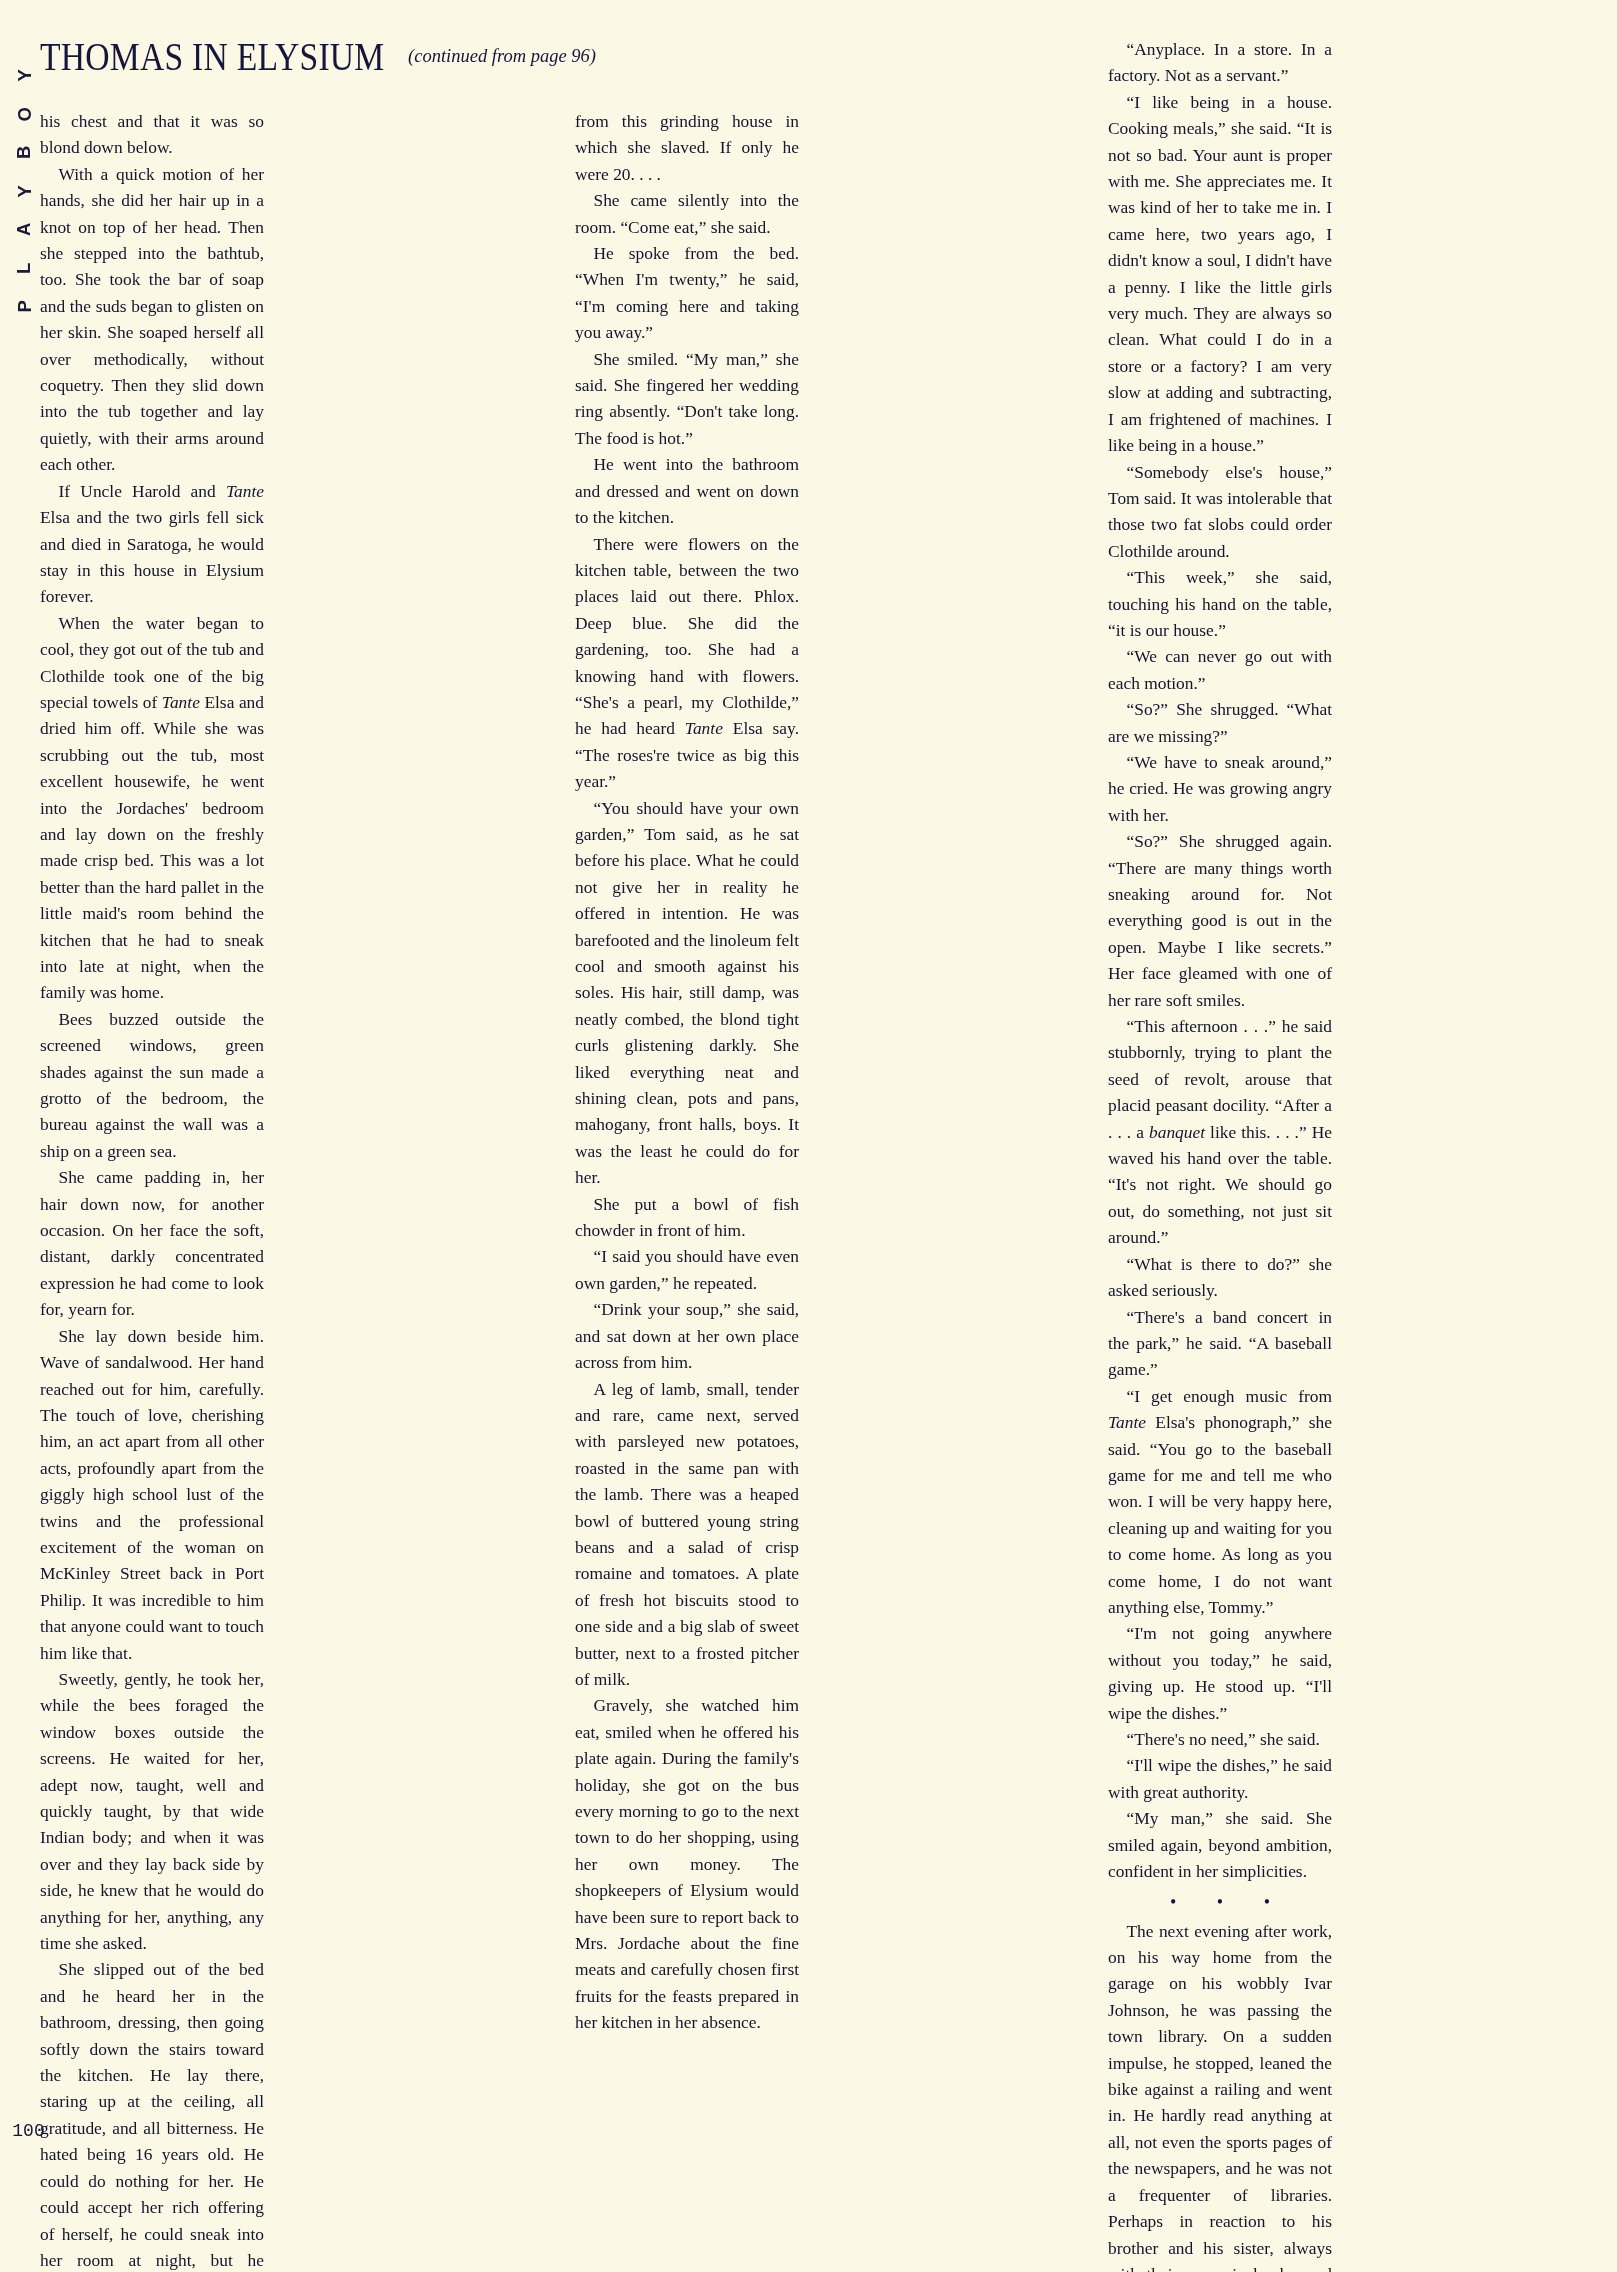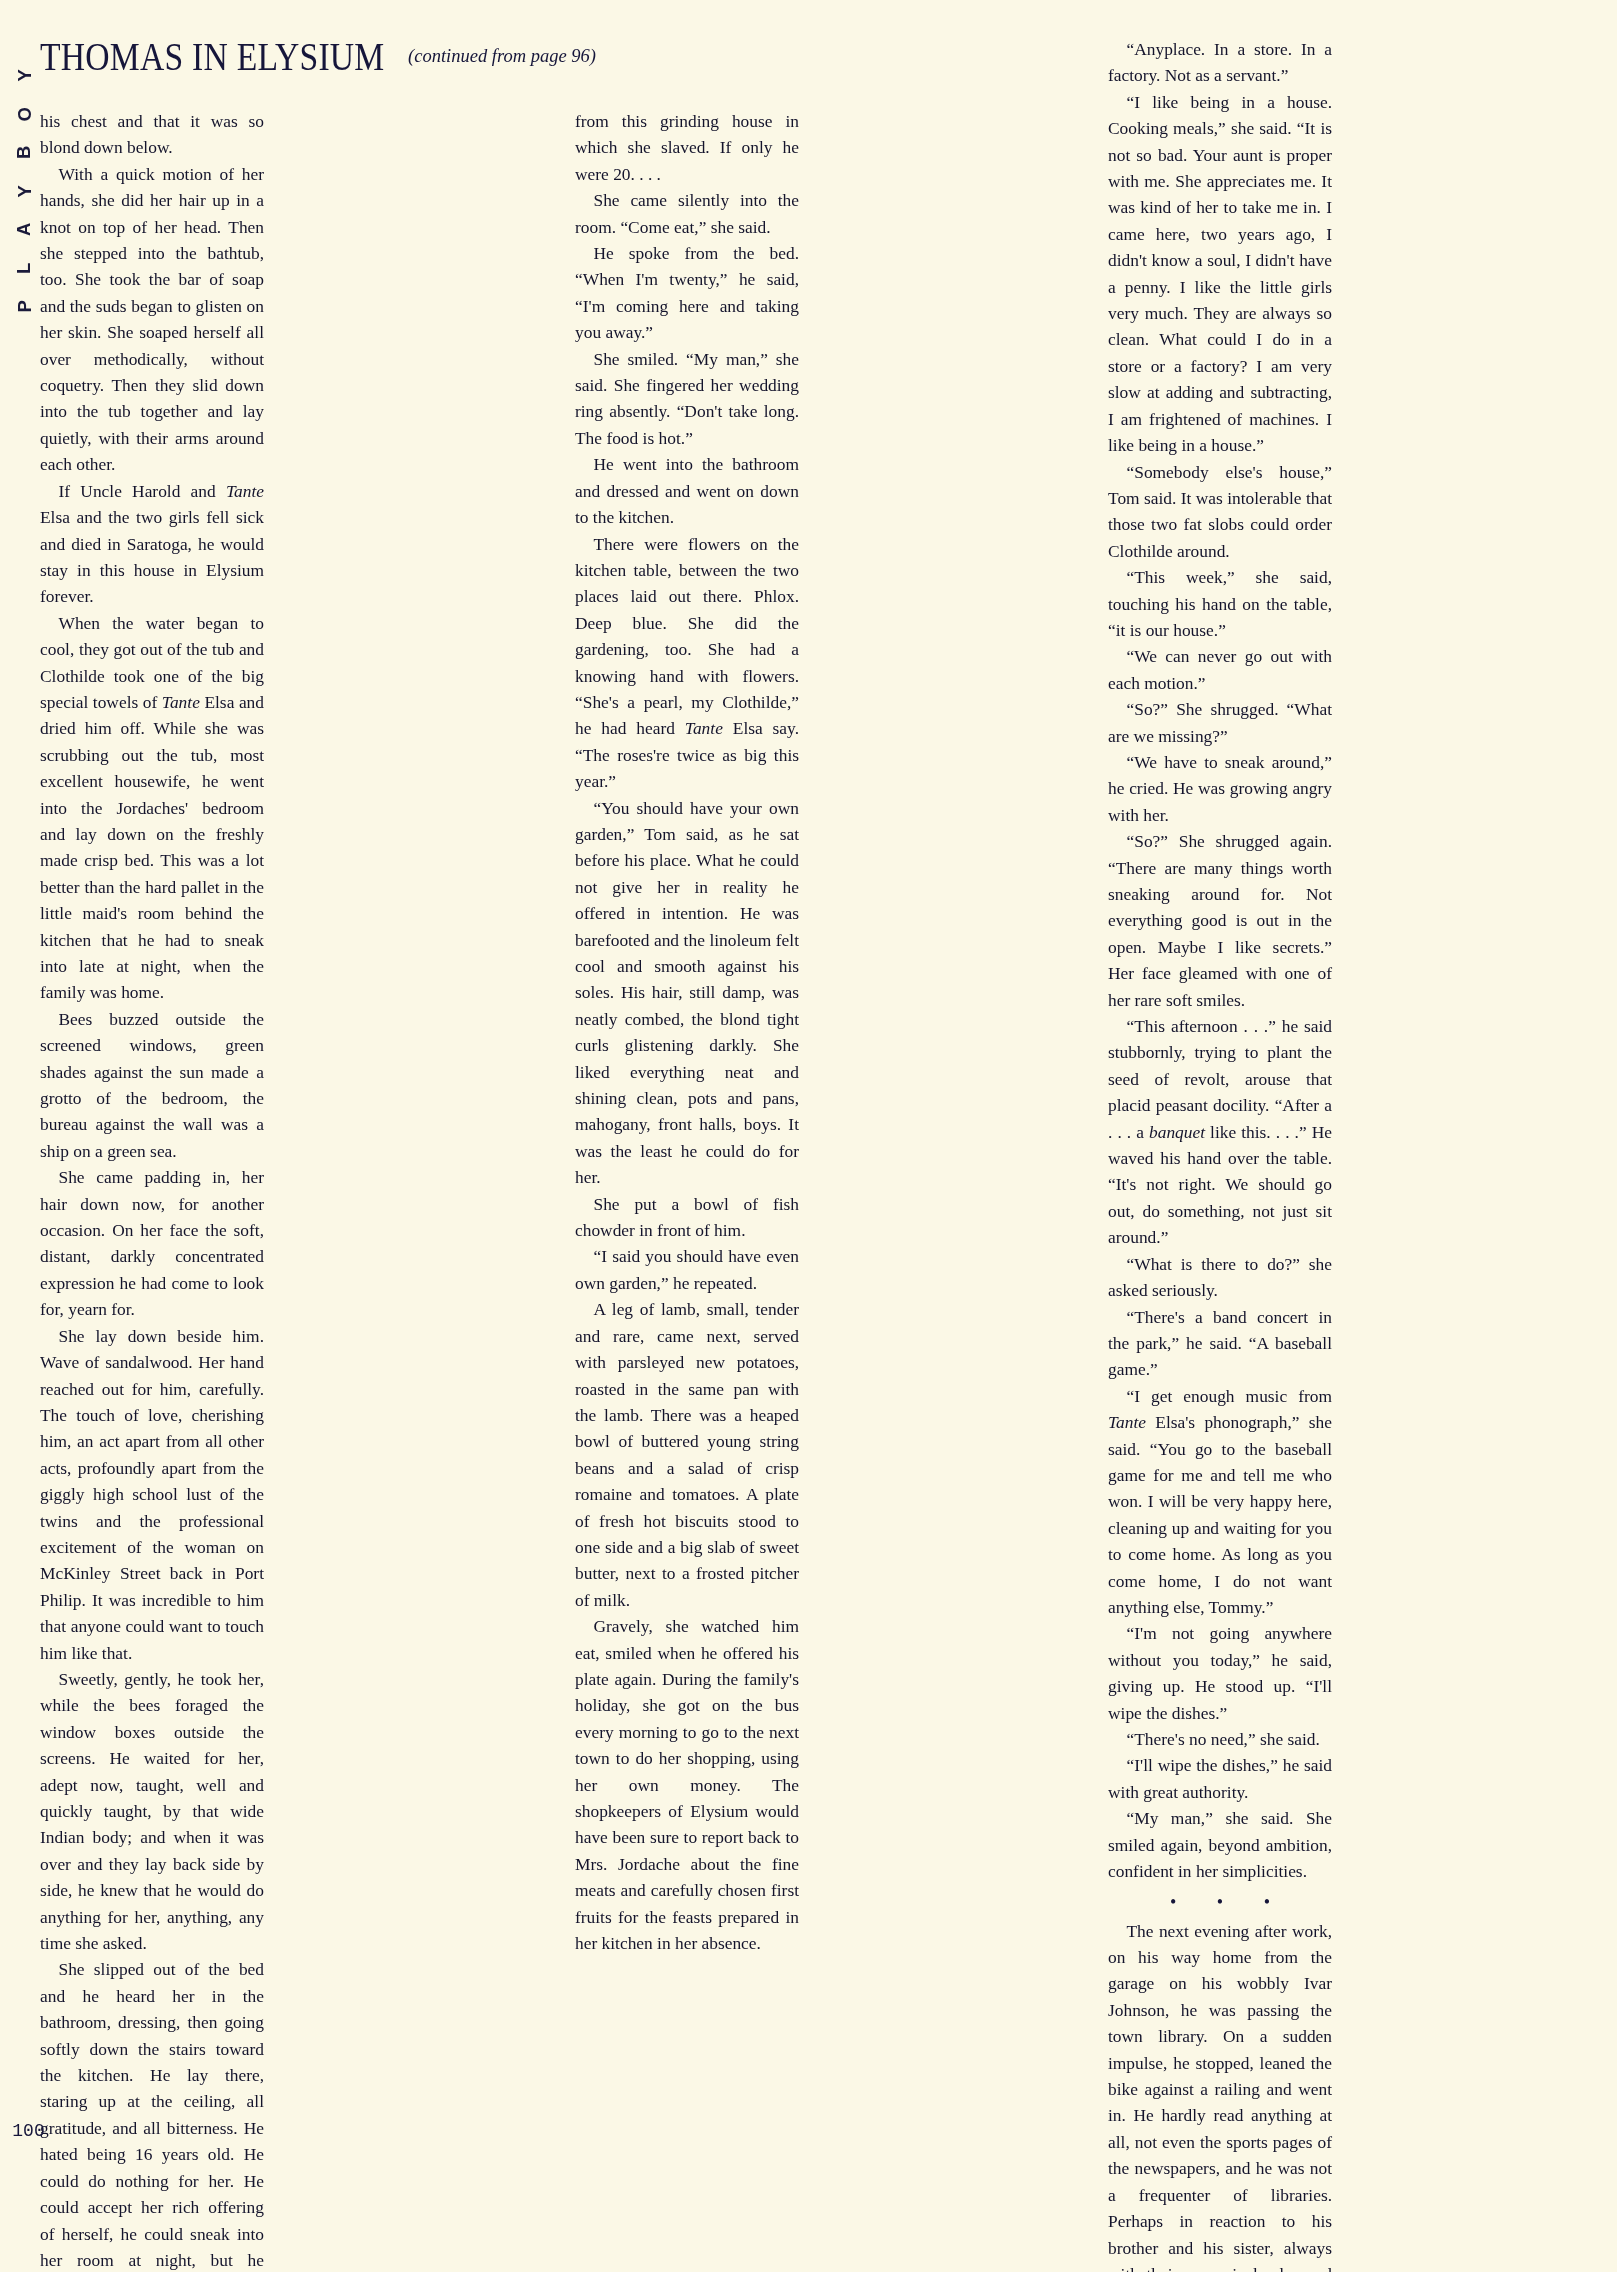--- a/index.html
+++ b/index.html
@@ -134,20 +134,21 @@
     <div class="colbody">
         <p class="cont">from this grinding house in which she slaved. If only he were 20. . . .</p>
         <p class="ind">She came silently into the room. “Come eat,” she said.</p>
         <p class="ind">He spoke from the bed. “When I'm twenty,” he said, “I'm coming here and taking you away.”</p>
         <p class="ind">She smiled. “My man,” she said. She fingered her wedding ring absently. “Don't take long. The food is hot.”</p>
         <p class="ind">He went into the bathroom and dressed and went on down to the kitchen.</p>
         <p class="ind">There were flowers on the kitchen table, between the two places laid out there. Phlox. Deep blue. She did the gardening, too. She had a knowing hand with flowers. “She's a pearl, my Clothilde,” he had heard <i>Tante</i> Elsa say. “The roses're twice as big this year.”</p>
         <p class="ind">“You should have your own garden,” Tom said, as he sat before his place. What he could not give her in reality he offered in intention. He was barefooted and the linoleum felt cool and smooth against his soles. His hair, still damp, was neatly combed, the blond tight curls glistening darkly. She liked everything neat and shining clean, pots and pans, mahogany, front halls, boys. It was the least he could do for her.</p>
         <p class="ind">She put a bowl of fish chowder in front of him.</p>
         <p class="ind">“I said you should have even own garden,” he repeated.</p>
+        <p class="ind">“Drink your soup,” she said, and sat down at her own place across from him.</p>
         <p class="ind">A leg of lamb, small, tender and rare, came next, served with parsleyed new potatoes, roasted in the same pan with the lamb. There was a heaped bowl of buttered young string beans and a salad of crisp romaine and tomatoes. A plate of fresh hot biscuits stood to one side and a big slab of sweet butter, next to a frosted pitcher of milk.</p>
         <p class="ind">Gravely, she watched him eat, smiled when he offered his plate again. During the family's holiday, she got on the bus every morning to go to the next town to do her shopping, using her own money. The shopkeepers of Elysium would have been sure to report back to Mrs. Jordache about the fine meats and carefully chosen first fruits for the feasts prepared in her kitchen in her absence.</p>
       </div>
   </div>
 
   <div class="col" id="col3">
     <div class="colbody">
         <p class="ind">“Anyplace. In a store. In a factory. Not as a servant.”</p>
         <p class="ind">“I like being in a house. Cooking meals,” she said. “It is not so bad. Your aunt is proper with me. She appreciates me. It was kind of her to take me in. I came here, two years ago, I didn't know a soul, I didn't have a penny. I like the little girls very much. They are always so clean. What could I do in a store or a factory? I am very slow at adding and subtracting, I am frightened of machines. I like being in a house.”</p>
         <p class="ind">“Somebody else's house,” Tom said. It was intolerable that those two fat slobs could order Clothilde around.</p>

